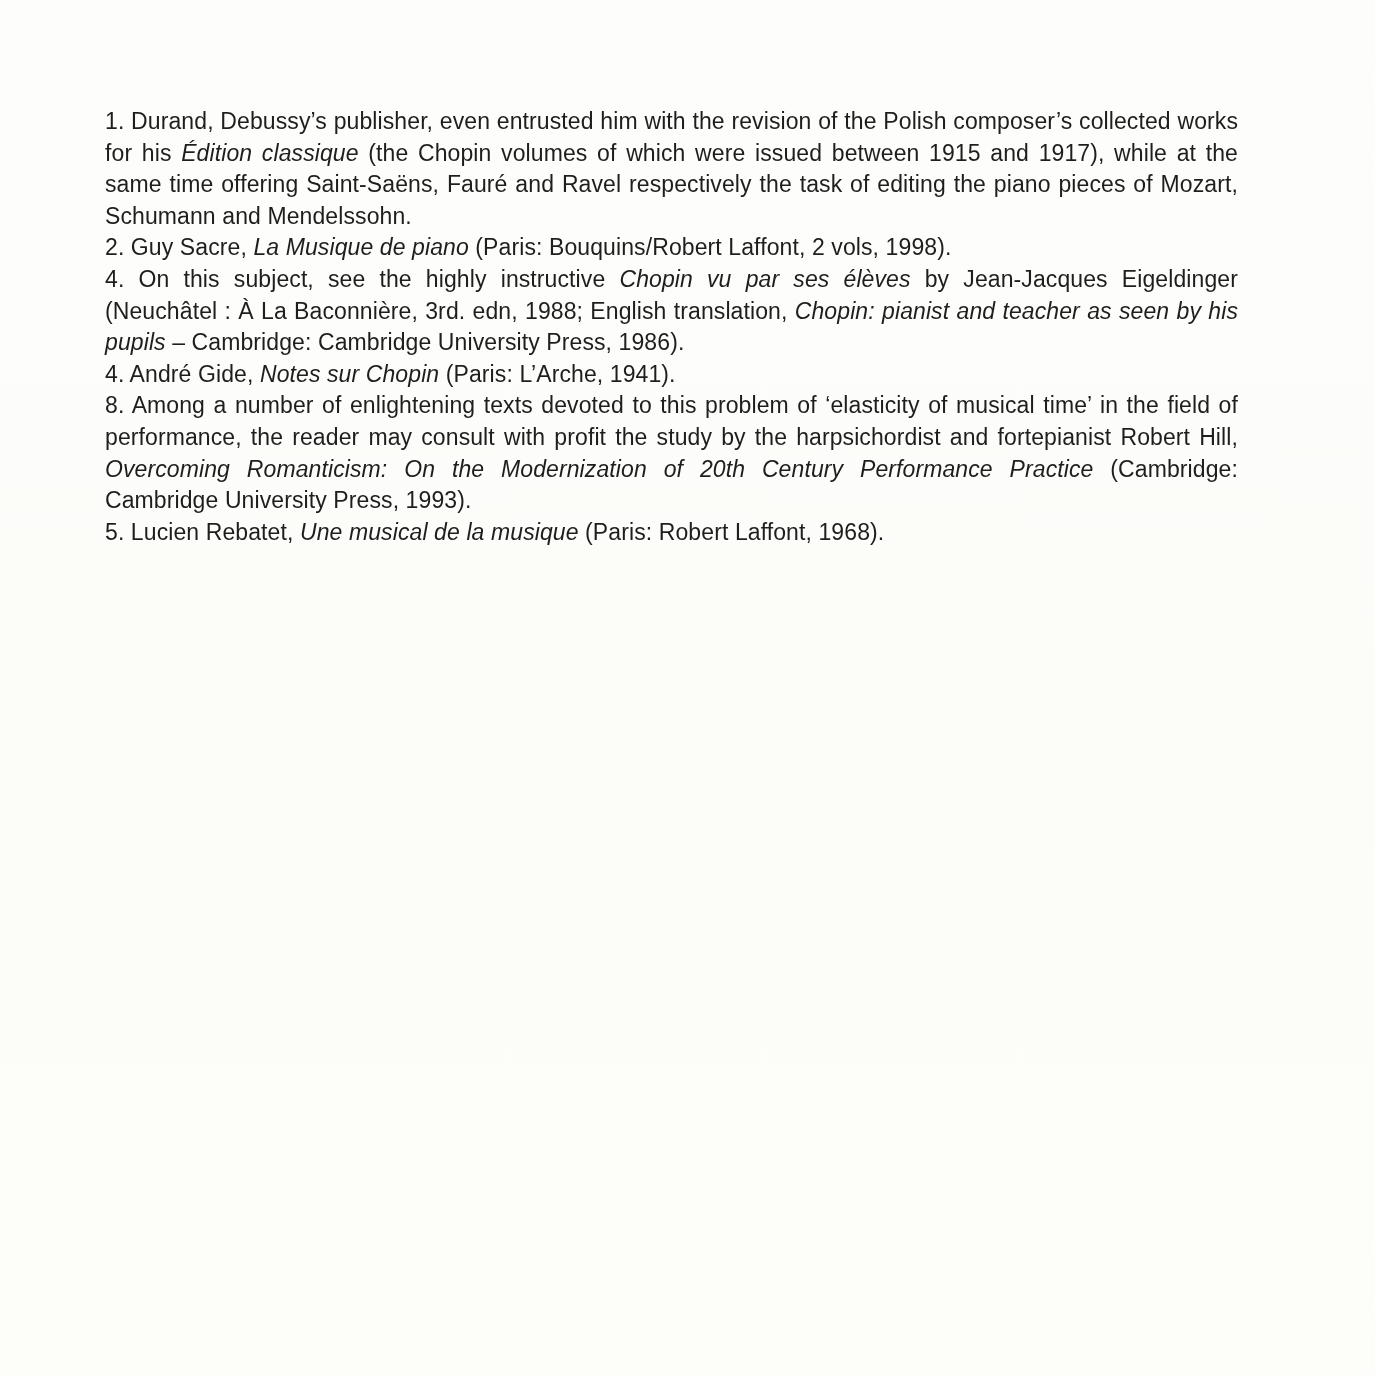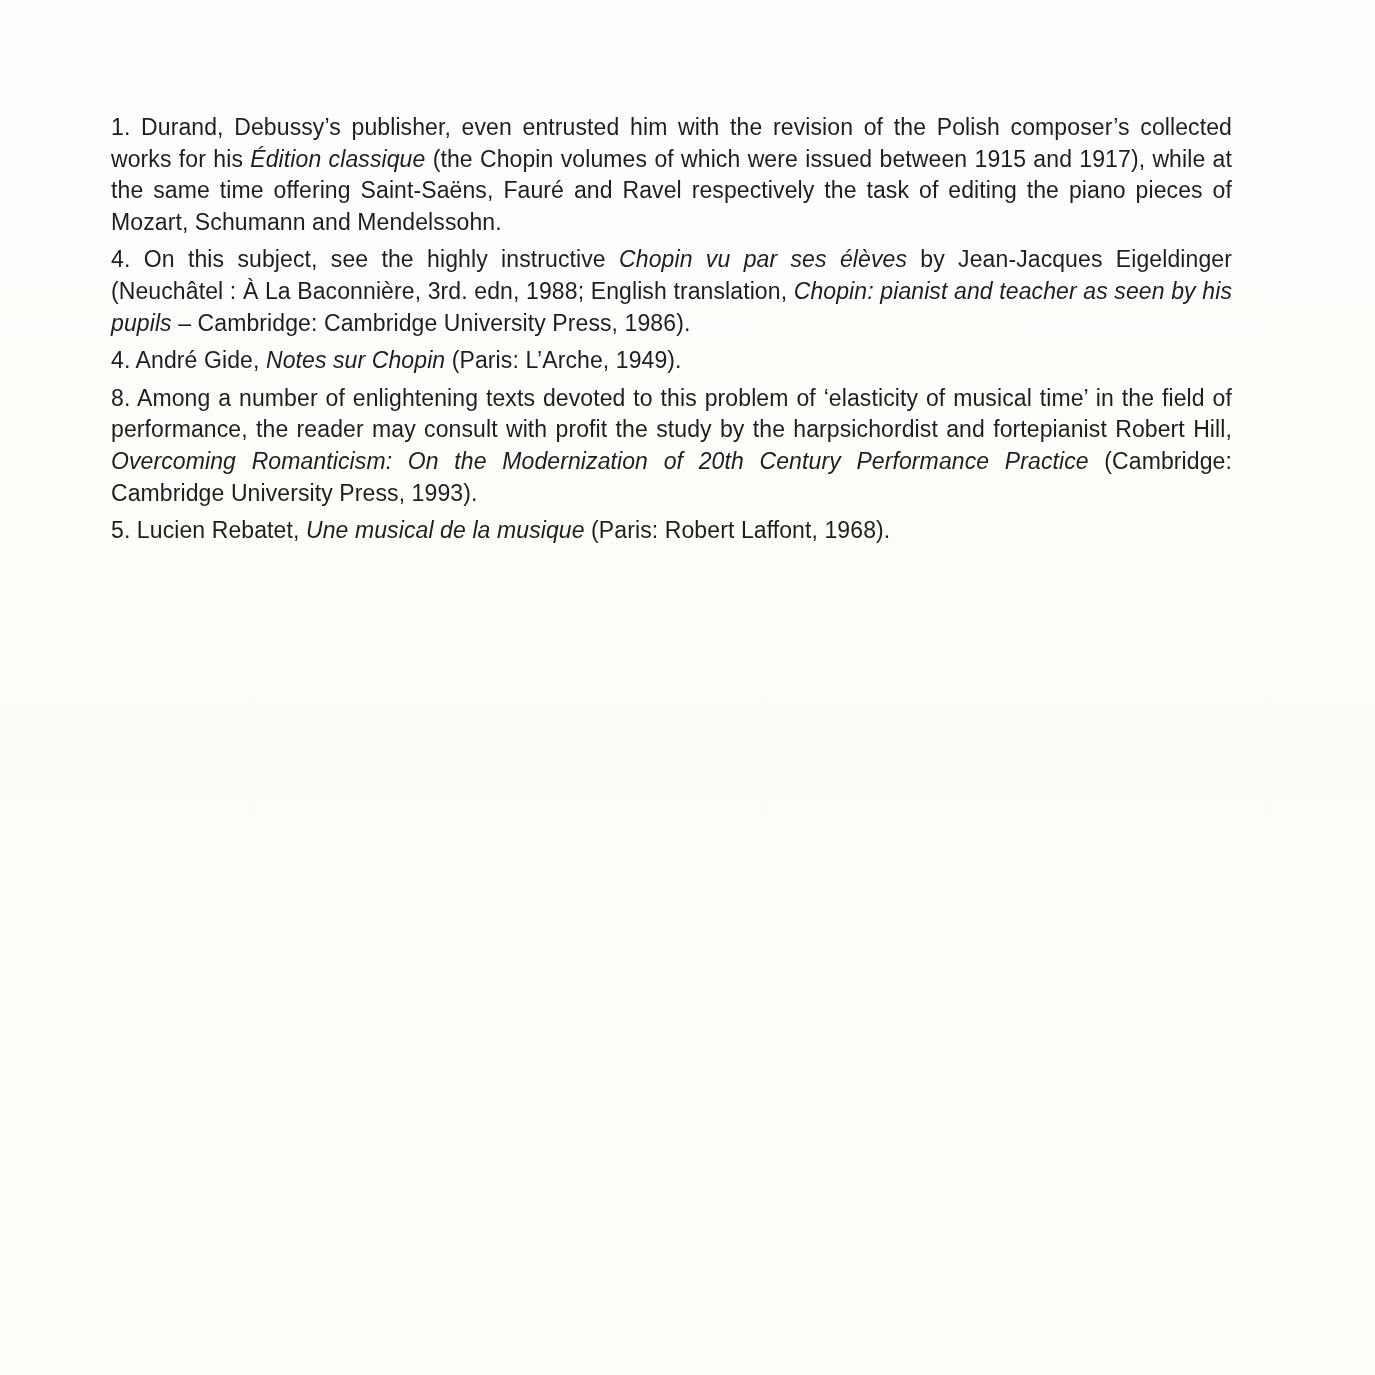--- a/index.html
+++ b/index.html
@@ -27,34 +27,35 @@
     left: 105px;
     top: 106px;
     width: 1133px;
     color: #1e1e1e;
     font-size: 23px;
     line-height: 31.6px;
     text-align: justify;
     letter-spacing: 0.1px;
   }
   .endnote {
-    margin: 6px;
+    margin: 0;
     padding: 0;
   }
   .endnote .seg-italic {
     font-style: italic;
   }
   .endnote .seg-roman {
     font-style: normal;
   }
 </style>
 </head>
 <body>
 
 <main class="page">
   <section class="endnotes">
       <p class="endnote"><span class="seg-roman">1. Durand, Debussy’s publisher, even entrusted him with the revision of the Polish composer’s collected works for his </span><span class="seg-italic">Édition classique</span><span class="seg-roman"> (the Chopin volumes of which were issued between 1915 and 1917), while at the same time offering Saint-Saëns, Fauré and Ravel respectively the task of editing the piano pieces of Mozart, Schumann and Mendelssohn.</span></p>
+      <p class="endnote"><span class="seg-roman">2. Guy Sacre, </span><span class="seg-italic">La Musique de piano</span><span class="seg-roman"> (Paris: Bouquins/Robert Laffont, 2 vols, 1998).</span></p>
       <p class="endnote"><span class="seg-roman">4. On this subject, see the highly instructive </span><span class="seg-italic">Chopin vu par ses élèves</span><span class="seg-roman"> by Jean-Jacques Eigeldinger (Neuchâtel : À La Baconnière, 3rd. edn, 1988; English translation, </span><span class="seg-italic">Chopin: pianist and teacher as seen by his pupils</span><span class="seg-roman"> – Cambridge: Cambridge University Press, 1986).</span></p>
-      <p class="endnote"><span class="seg-roman">4. André Gide, </span><span class="seg-italic">Notes sur Chopin</span><span class="seg-roman"> (Paris: L’Arche, 1949).</span></p>
+      <p class="endnote"><span class="seg-roman">4. André Gide, </span><span class="seg-italic">Notes sur Chopin</span><span class="seg-roman"> (Paris: L’Arche, 1941).</span></p>
       <p class="endnote"><span class="seg-roman">8. Among a number of enlightening texts devoted to this problem of ‘elasticity of musical time’ in the field of performance, the reader may consult with profit the study by the harpsichordist and fortepianist Robert Hill, </span><span class="seg-italic">Overcoming Romanticism: On the Modernization of 20th Century Performance Practice</span><span class="seg-roman"> (Cambridge: Cambridge University Press, 1993).</span></p>
       <p class="endnote"><span class="seg-roman">5. Lucien Rebatet, </span><span class="seg-italic">Une musical de la musique</span><span class="seg-roman"> (Paris: Robert Laffont, 1968).</span></p>
     </section>
 </main>
 
 </body></html>

